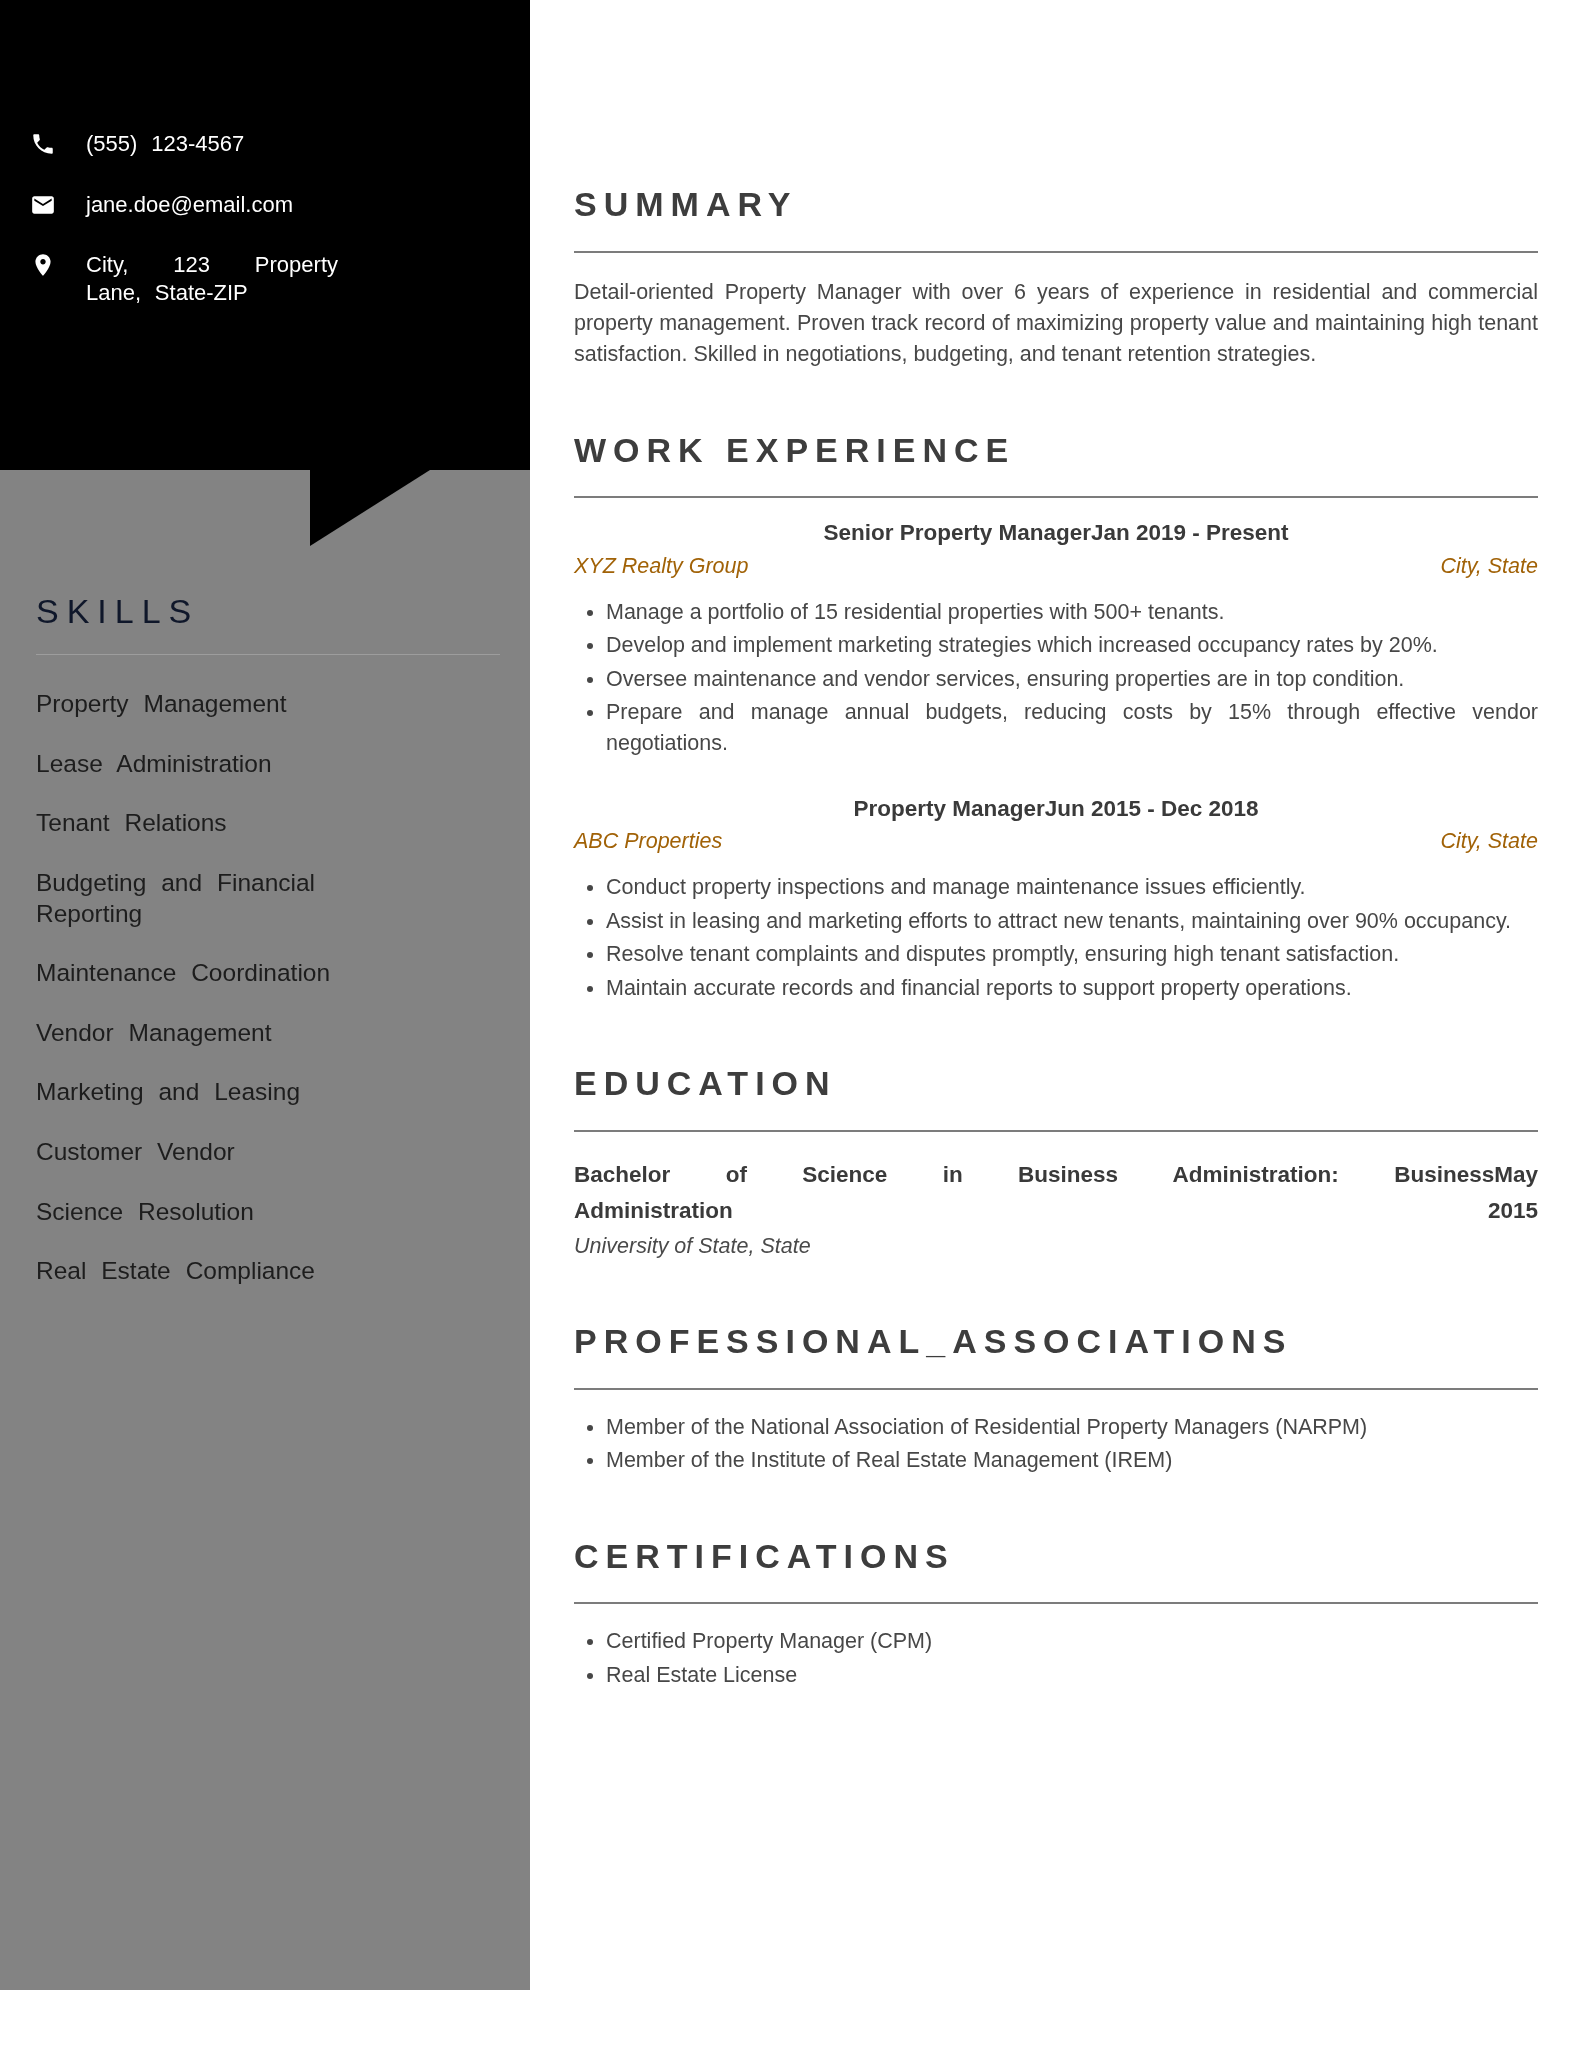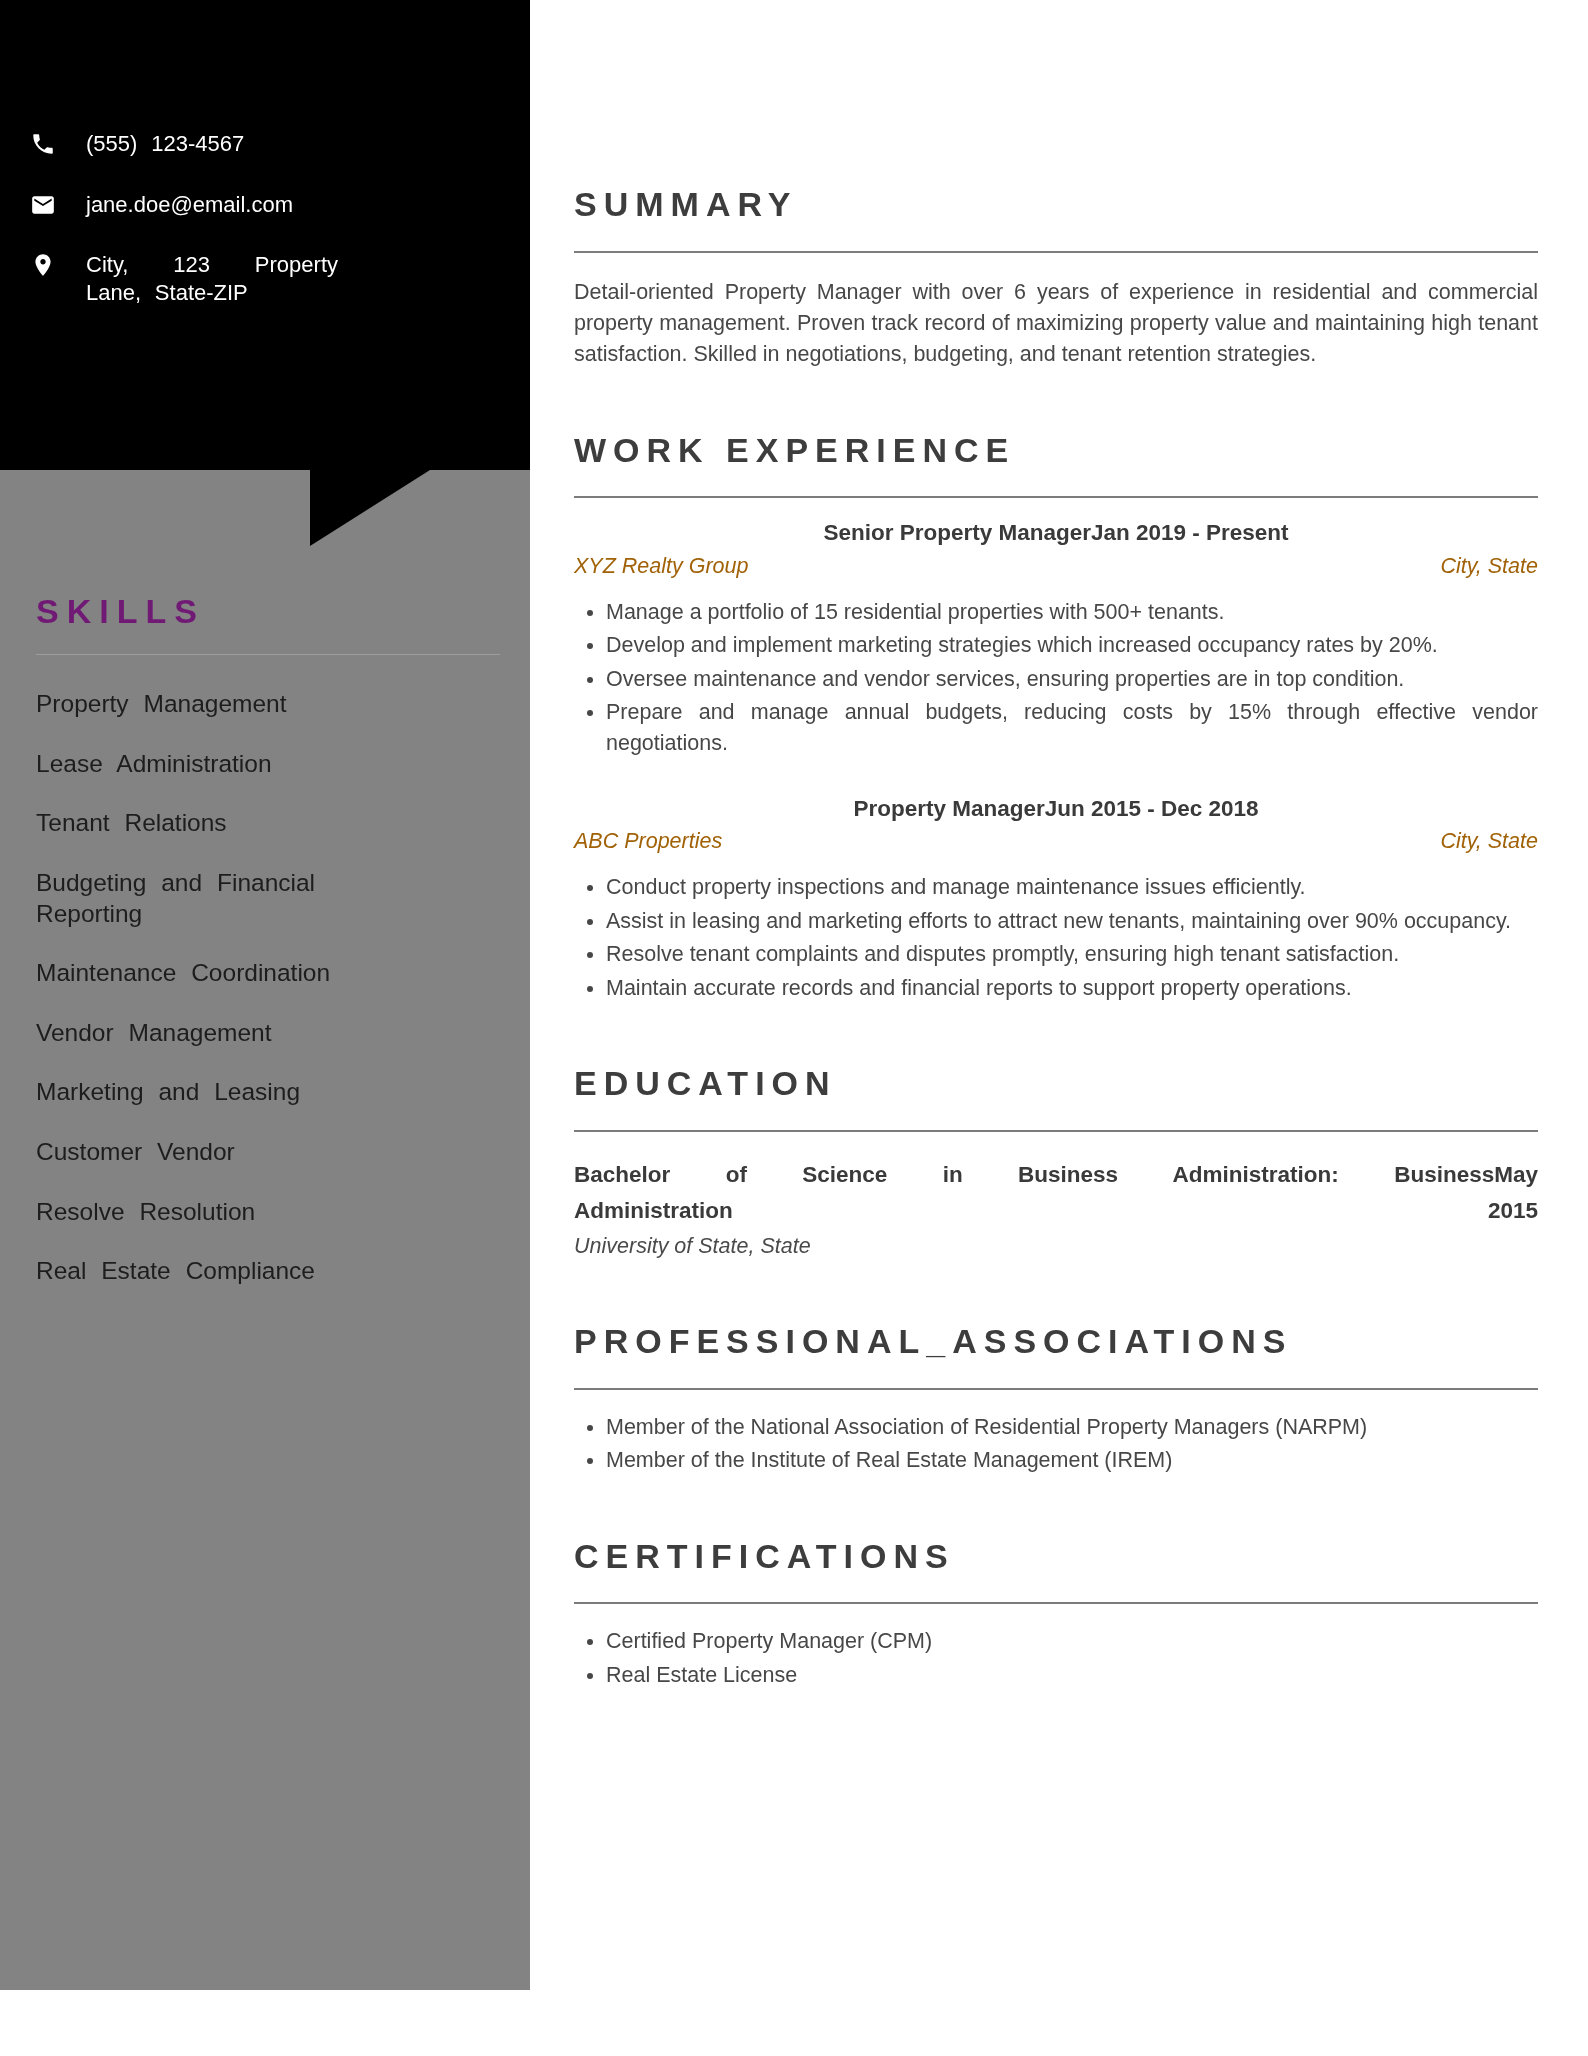--- a/index.html
+++ b/index.html
@@ -13,21 +13,21 @@
   .black-header { position:absolute; left:0; top:0; width:530px; height:470px; background:#000000; }
   .black-tail { position:absolute; left:310px; top:470px; width:120px; height:76px; background:#000000;
     clip-path:polygon(0 0, 100% 0, 0 100%); }
   .contact { position:absolute; left:0; top:130px; width:530px; padding:0 30px; }
   .contact-row { display:flex; align-items:flex-start; margin-bottom:33px; }
   .contact-icon { width:26px; height:26px; flex:0 0 26px; margin-top:1px; }
   .contact-icon svg { width:26px; height:26px; fill:#ffffff; display:block; }
   .contact-text { margin-left:30px; color:#ffffff; font-size:22px; line-height:1.25; word-spacing:0.35em; }
   .contact-text.addr { width:252px; text-align:justify; }
   .skills { position:absolute; left:36px; top:592px; width:464px; }
-  .skills-heading { font-size:34px; font-weight:bold; letter-spacing:8px; color:#701a75; }
+  .skills-heading { font-size:34px; font-weight:normal; letter-spacing:8px; color:#0f172a; }
   .skills-rule { border:none; border-top:1px solid #9d9d9d; margin-top:23px; }
   .skills-list { list-style:none; }
   .skills-list li { font-size:24.5px; color:#1d1d1d; line-height:1.25; margin-top:29px;
     word-spacing:0.33em; max-width:370px; }
   .skills-list li:first-child { margin-top:34px; }
   
   .main { position:absolute; left:530px; top:0; width:1058px; padding:88px 50px 0 44px; }
   .name { font-size:92px; letter-spacing:3px; line-height:1.2; white-space:nowrap; }
   .name-first { color:#8c8c8c; }
   .name-last { color:#3b3b3b; margin-left:14px; }
@@ -89,21 +89,21 @@
     <hr class="skills-rule">
     <ul class="skills-list">
       <li>Property Management</li>
       <li>Lease Administration</li>
       <li>Tenant Relations</li>
       <li>Budgeting and Financial Reporting</li>
       <li>Maintenance Coordination</li>
       <li>Vendor Management</li>
       <li>Marketing and Leasing</li>
       <li>Customer Vendor</li>
-      <li>Resolve Resolution</li>
+      <li>Science Resolution</li>
       <li>Real Estate Compliance</li>
     </ul>
   </div>
 
   <div class="main">
 
 
     <div class="section first">
       <div class="section-heading">SUMMARY</div>
       <hr class="section-rule">

